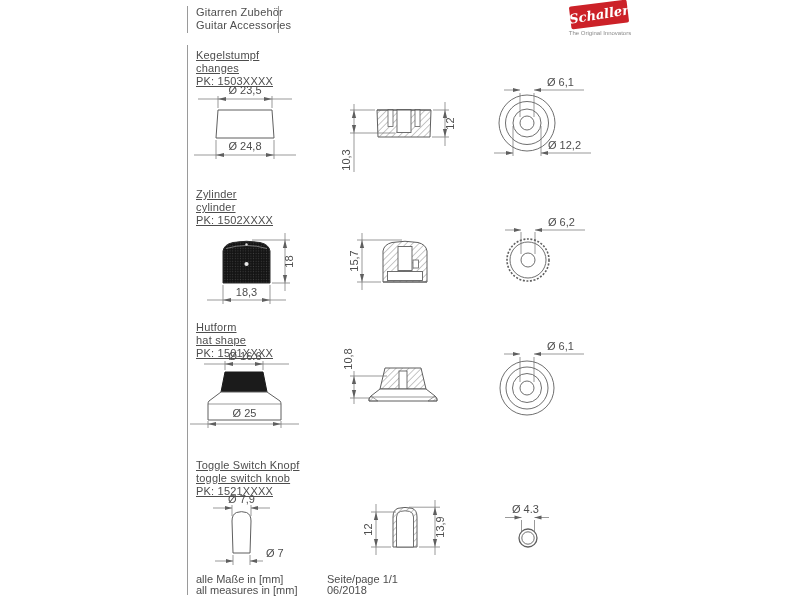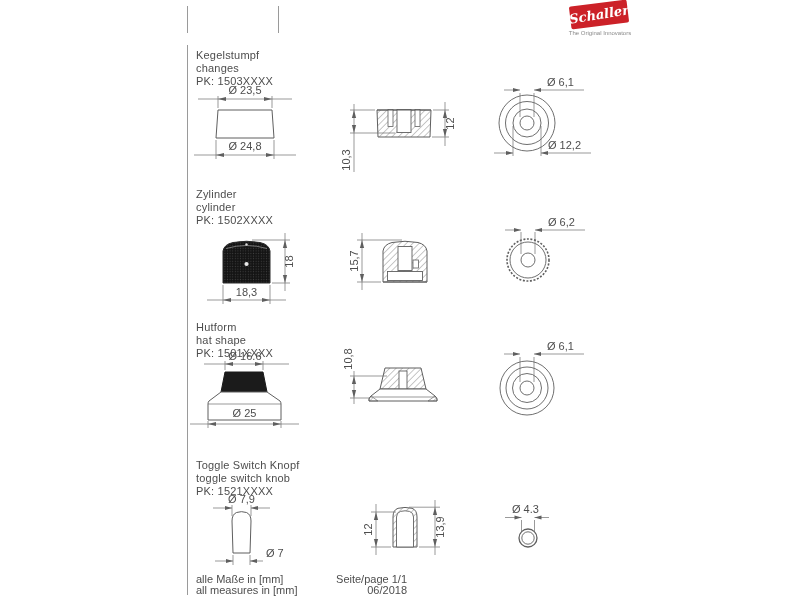--- a/index.html
+++ b/index.html
@@ -1,39 +1,43 @@
 <!DOCTYPE html>
 <html><head>
 <meta charset="utf-8">
 <style>
   * { margin:0; padding:0; box-sizing:border-box; }
   body { background:#e8e8e8; font-family:"Liberation Sans", sans-serif; }
   #page { position:relative; width:800px; height:600px; background:#ffffff; overflow:hidden; }
   .abs { position:absolute; }
   .hdr { font-size:11px; line-height:13px; color:#4d4d4d; letter-spacing:0.2px; }
-  .sec { font-size:11px; line-height:13px; color:#4d4d4d; letter-spacing:0.2px; }
+  .sec { font-size:11px; line-height:13px; color:#4d4d4d; letter-spacing:0.2px;text-decoration:underline; }
   .ftr { font-size:11px; line-height:11px; color:#4d4d4d; }
   .logo-box { position:absolute; left:570px; top:3px; width:58px; height:23px;
               background:#cc2128; transform:rotate(-7deg); border-radius:2px;
               display:flex; align-items:center; justify-content:center; }
   .logo-text { color:#ffffff; font-family:"DejaVu Serif", serif; font-style:italic;
                font-weight:bold; font-size:13px; transform:rotate(-2deg); }
   .logo-tag { position:absolute; left:564px; top:30px; width:72px; text-align:center;
               font-size:6px; color:#8a8a8a; white-space:nowrap; }
   svg text { font-family:"Liberation Sans", sans-serif; font-size:11px; fill:#4d4d4d; }
   .ln   { fill:none; stroke:#5f5f5f; stroke-width:0.9; }
   .thin { fill:none; stroke:#6e6e6e; stroke-width:0.7; }
   .arr  { fill:#5f5f5f; stroke:none; }
   .shape{ fill:#ffffff; stroke:#5f5f5f; stroke-width:1; }
 </style>
 </head>
 <body>
 
 <div id="page">
 
+  <div class="abs hdr" style="left:196px;top:6px">
+    <div>Gitarren Zubehör</div>
+    <div>Guitar Accessories</div>
+  </div>
   <div>
     <div class="logo-box">
       <span class="logo-text">Schaller</span>
     </div>
     <div class="logo-tag">The Original Innovators</div>
   </div>
 
   <div class="abs sec" style="left:196px;top:49px">
     <div>Kegelstumpf</div>
     <div>changes</div>
@@ -267,18 +271,18 @@
       <line class="thin" x1="534.5" y1="517.5" x2="549" y2="517.5"></line>
       <polygon class="arr" points="534.5,517.5 541.5,515.4 541.5,519.6"></polygon>
       <text x="512" y="513">Ø 4.3</text>
     </g>
   </svg>
 
   <div class="abs ftr" style="left:196px;top:574px">
     <div>alle Maße in [mm]</div>
     <div>all measures in [mm]</div>
   </div>
-  <div class="abs ftr" style="left:327px;top:574px;width:80px;text-align:right">
+  <div class="abs ftr" style="left:327px;top:574px;width:80px;text-align:left">
     <div>Seite/page 1/1</div>
     <div>06/2018</div>
   </div>
 
 </div>
 
 </body></html>

